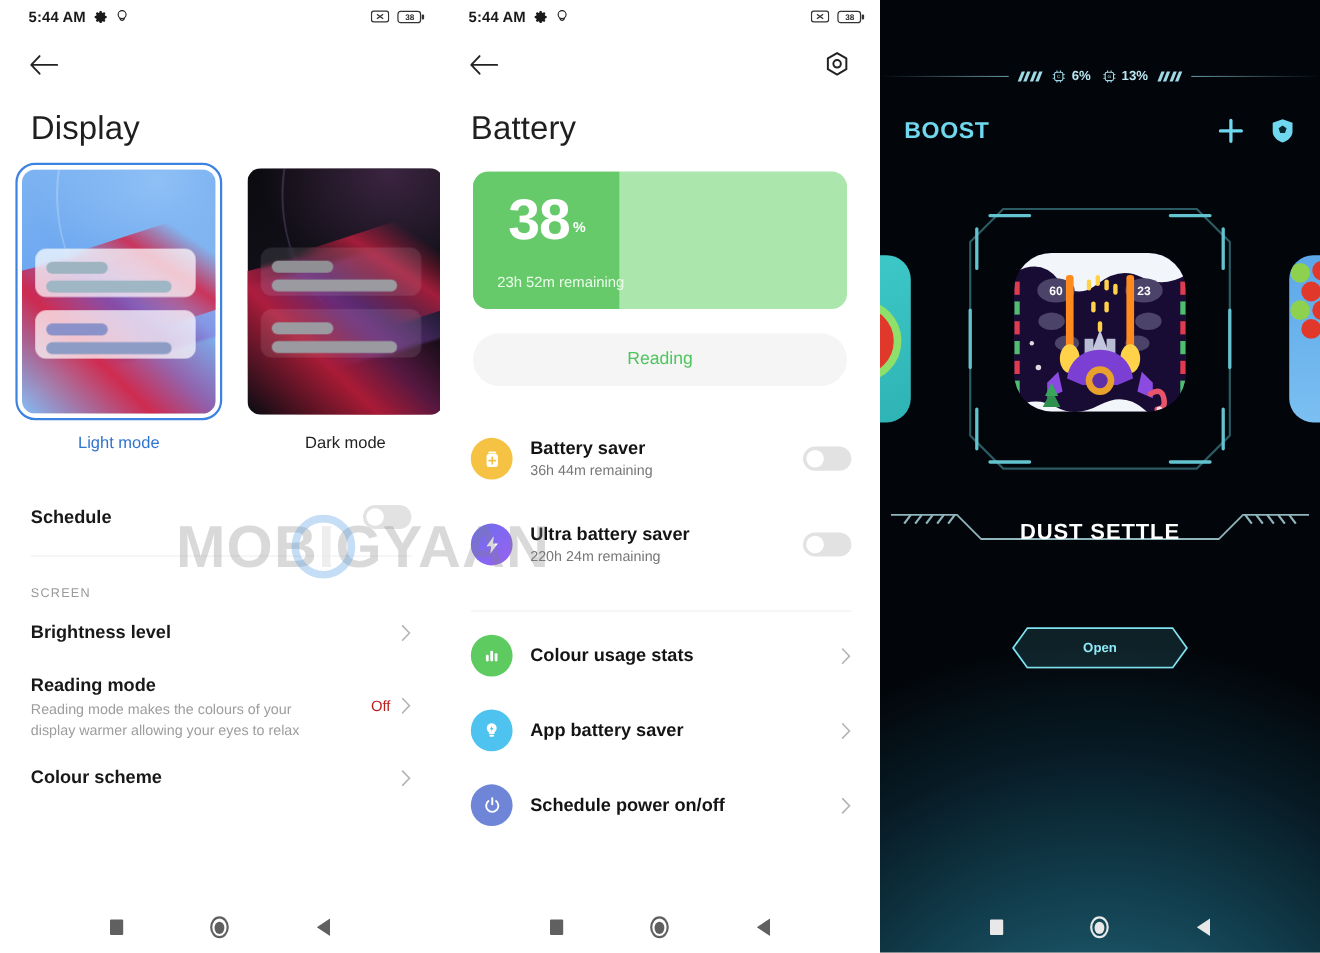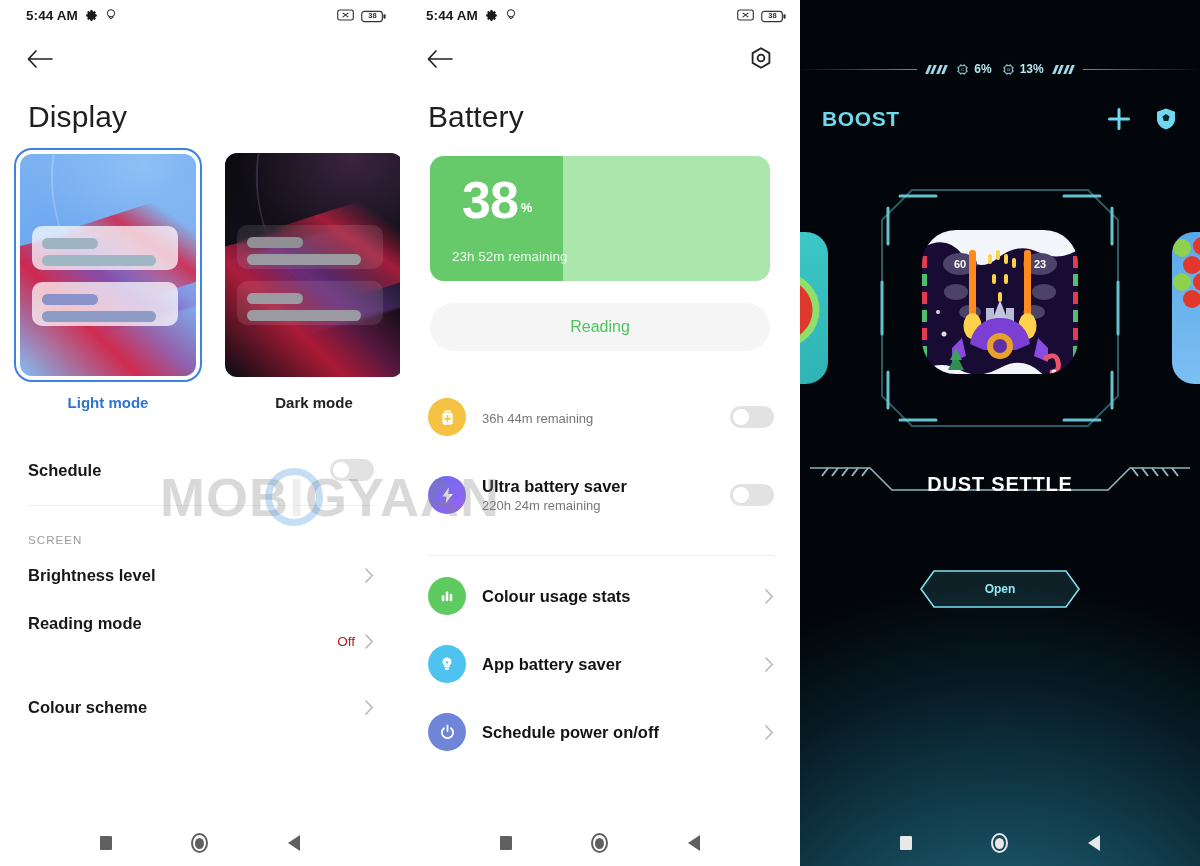--- a/index.html
+++ b/index.html
@@ -37,21 +37,21 @@
   .page-title {
     font-size: 30px; font-weight: 300; color: #1f1f1f;
     padding: 12px 26px 0 28px; letter-spacing: .1px;
   }
   .section-label {
     font-size: 11.5px; color: #9a9a9a; letter-spacing: 1.1px;
     padding: 22px 26px 0 28px; font-weight: 400;
   }
 
   
-  .modes { display: flex; gap: 18px; padding: 14px 28px 0 14px; font-weight: bold; }
+  .modes { display: flex; gap: 18px; padding: 14px 28px 0 14px; }
   .mode-item { display: flex; flex-direction: column; align-items: center; cursor: pointer; }
   .mode-card-wrap {
     width: 188px; height: 234px; border-radius: 16px;
     padding: 5px; background: transparent;
   }
   .mode-card-wrap.selected {
     border: 2.5px solid #3c82e0; border-radius: 18px; padding: 4px;
   }
   .mode-card {
     width: 100%; height: 100%; border-radius: 12px; overflow: hidden;
@@ -326,20 +326,21 @@
       <div class="row-right">
         <svg class="chev" viewBox="0 0 9 15">
           <path d="M1 1l6.2 6.5L1 14" fill="none" stroke="#b5b5b5" stroke-width="1.5" stroke-linecap="round"></path>
         </svg>
       </div>
     </div>
 
     <div class="row" style="height:78px; align-items:flex-start; padding-top:10px;">
       <div>
         <div class="row-title">Reading mode</div>
+        <div class="row-sub">Reading mode makes the colours of your display warmer allowing your eyes to relax</div>
       </div>
       <div class="row-right" style="padding-top:20px;">
         <span class="row-value">Off</span>
         <svg class="chev" viewBox="0 0 9 15">
           <path d="M1 1l6.2 6.5L1 14" fill="none" stroke="#b5b5b5" stroke-width="1.5" stroke-linecap="round"></path>
         </svg>
       </div>
     </div>
 
     <div class="row" style="height:50px;">
@@ -415,20 +416,21 @@
 
     <div class="saver-row" style="height:56px; margin-top:38px;">
       <div class="circ-icon" style="background:#f5c243;">
         <svg viewBox="0 0 24 24" width="19" height="19">
           <rect x="7.5" y="3" width="9" height="2.4" rx="1" fill="#fff"></rect>
           <rect x="5.5" y="6" width="13" height="15" rx="2.6" fill="#fff"></rect>
           <path d="M12 9.8v7.4M8.3 13.5h7.4" stroke="#f5c243" stroke-width="2" stroke-linecap="round"></path>
         </svg>
       </div>
       <div class="saver-text">
+        <div class="saver-title">Battery saver</div>
         <div class="saver-sub">36h 44m remaining</div>
       </div>
       <div class="toggle">
           <span class="knob"></span>
         </div>
     </div>
 
     <div class="saver-row" style="height:56px; margin-top:22px;">
       <div class="circ-icon" style="background:linear-gradient(135deg,#6a6ef0,#9a62ef);">
         <svg viewBox="0 0 24 24" width="19" height="19">

